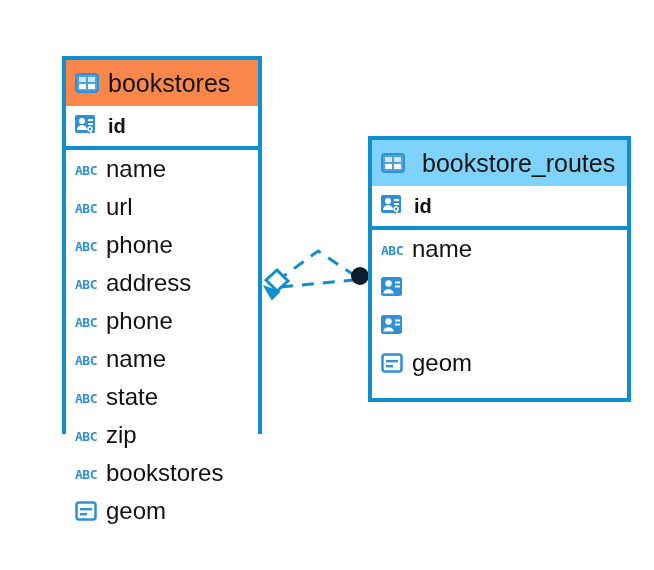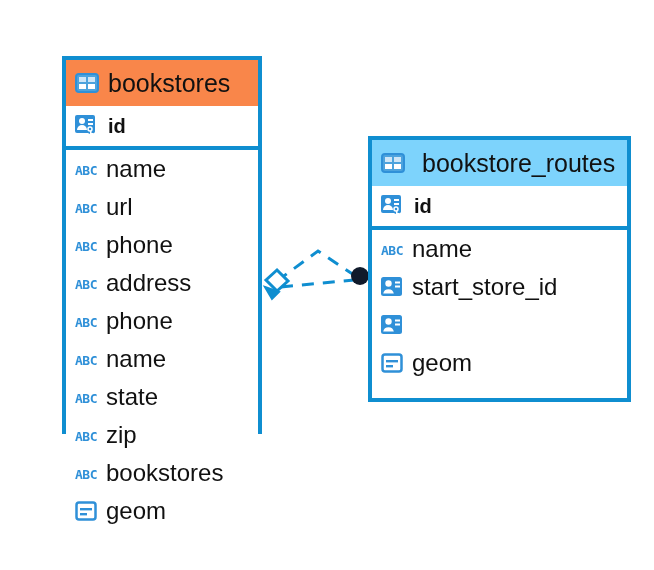--- a/index.html
+++ b/index.html
@@ -259,21 +259,20 @@
       <div class="field-row">
         <span class="icon">
           <svg width="22" height="20" viewBox="0 0 22 20">
             <rect x="0" y="0" width="21" height="19" rx="2.5" ry="2.5" fill="#2f90d8"></rect>
             <circle cx="7.5" cy="6.5" r="3.2" fill="#ffffff"></circle>
             <path d="M2.2 16.5 a5.4 5.4 0 0 1 10.6 0 z" fill="#ffffff"></path>
             <rect x="14" y="4.5" width="5" height="2" fill="#ffffff"></rect>
             <rect x="14" y="8.5" width="5" height="2" fill="#ffffff"></rect>
           </svg>
         </span>
-        <span class="field-label">start_store_id</span>
       </div>
 
       <div class="field-row">
         <span class="icon">
           <svg width="22" height="20" viewBox="0 0 22 20">
             <rect x="0" y="0" width="21" height="19" rx="2.5" ry="2.5" fill="#2f90d8"></rect>
             <circle cx="7.5" cy="6.5" r="3.2" fill="#ffffff"></circle>
             <path d="M2.2 16.5 a5.4 5.4 0 0 1 10.6 0 z" fill="#ffffff"></path>
             <rect x="14" y="4.5" width="5" height="2" fill="#ffffff"></rect>
             <rect x="14" y="8.5" width="5" height="2" fill="#ffffff"></rect>

